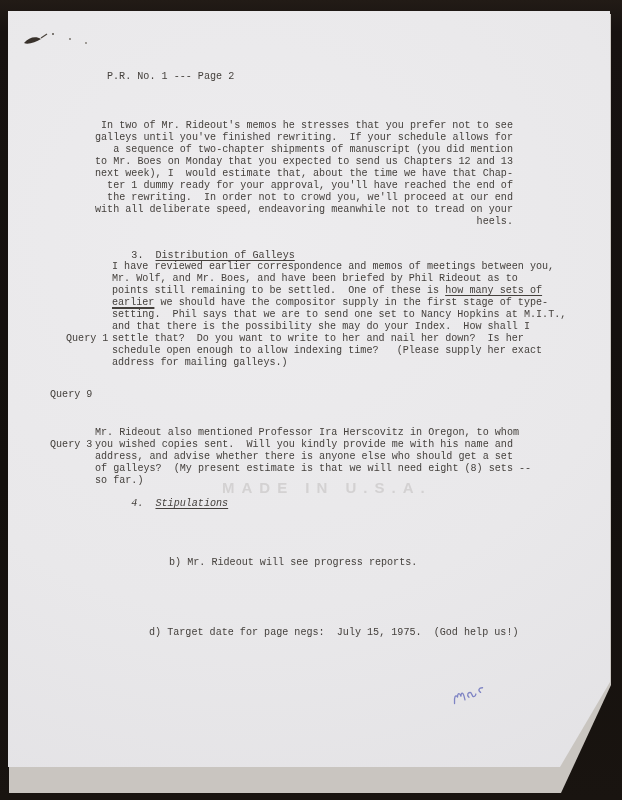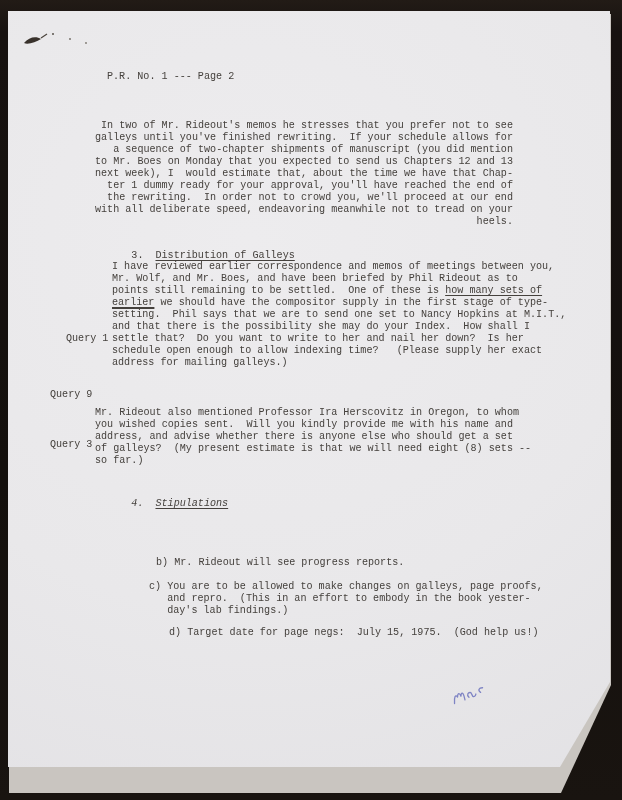--- a/index.html
+++ b/index.html
@@ -33,26 +33,26 @@
   .o{text-decoration:overline;text-decoration-thickness:1px;margin-top:24px;}
   .heading .title{margin-left:12px;}
   .header{left:99px;top:60px;}
   .p1{left:87px;top:109px;text-align:right;}
   .h3{left:87px;top:227px;}
   .p2{left:104px;top:250px;}
   .q1{left:42px;top:322px;margin-left:16px;}
   .q2{left:42px;top:378px;}
   .q3{left:42px;top:428px;}
   .p3{left:87px;top:366px;}
-  .p4{left:87px;top:396px;}
+  .p4{left:87px;top:416px;}
   .h4{left:87px;top:475px;font-style:italic;}
   .item-a{left:141px;top:498px;}
-  .item-b{left:126px;top:546px;padding-left:22px;}
+  .item-b{left:139px;top:546px;padding-left:22px;}
   .item-c{left:141px;top:570px;}
-  .item-d{left:141px;top:616px;margin-left:20px;}
+  .item-d{left:141px;top:616px;}
   .watermark{
     position:absolute;left:214px;top:468px;
     font-family:"Liberation Sans","DejaVu Sans",sans-serif;
     font-weight:bold;font-size:15px;letter-spacing:7px;
     color:rgba(122,116,108,0.20);filter:blur(0.4px);white-space:pre;
   }
   .smudge{position:absolute;left:8px;top:12px;}
   .annotation{position:absolute;left:442px;top:672px;transform:rotate(-14deg);}
 </style>
 </head>
@@ -101,29 +101,27 @@
     <div class="mono q2">Query 9</div>
     <div class="mono q3">Query 3</div>
 
 
     <div class="mono p4">Mr. Rideout also mentioned Professor Ira Herscovitz in Oregon, to whom
 you wished copies sent.  Will you kindly provide me with his name and
 address, and advise whether there is anyone else who should get a set
 of galleys?  (My present estimate is that we will need eight (8) sets --
 so far.)</div>
 
+    <div class="watermark">MADE IN U.S.A.</div>
 
     <div class="mono h4 heading">
       <span class="num">4.</span><span class="title u">Stipulations</span>
     </div>
 
     <div class="mono item-b">b) Mr. Rideout will see progress reports.</div>
-    <div class="mono item-c">c) You are to be allowed to make changes on galleys, page proofs,
-   and repro.  (This in an effort to embody in the book yester-
-   day's lab findings.)</div>
     <div class="mono item-d">d) Target date for page negs:  July 15, 1975.  (God help us!)</div>
 
     <svg class="annotation" width="44" height="24" viewBox="0 0 44 24">
       <path d="M3 16 C4 10 6 7 7.5 10.5 C8.5 6.5 10.5 6.5 11 10.5 C12 6.5 14 7 14 11.5 L14 15 M18.5 13.5 C16.5 10.5 19 8 21.5 9.5 L22.5 13.5 C23.5 14.5 25 14 26 12 M31 11.5 C28.5 9 30.5 6.5 34 7.5" stroke="#7f84c4" fill="none" stroke-width="1.3" stroke-linecap="round" stroke-linejoin="round"></path>
     </svg>
 
   </div>
 </div>
 
 </body></html>

